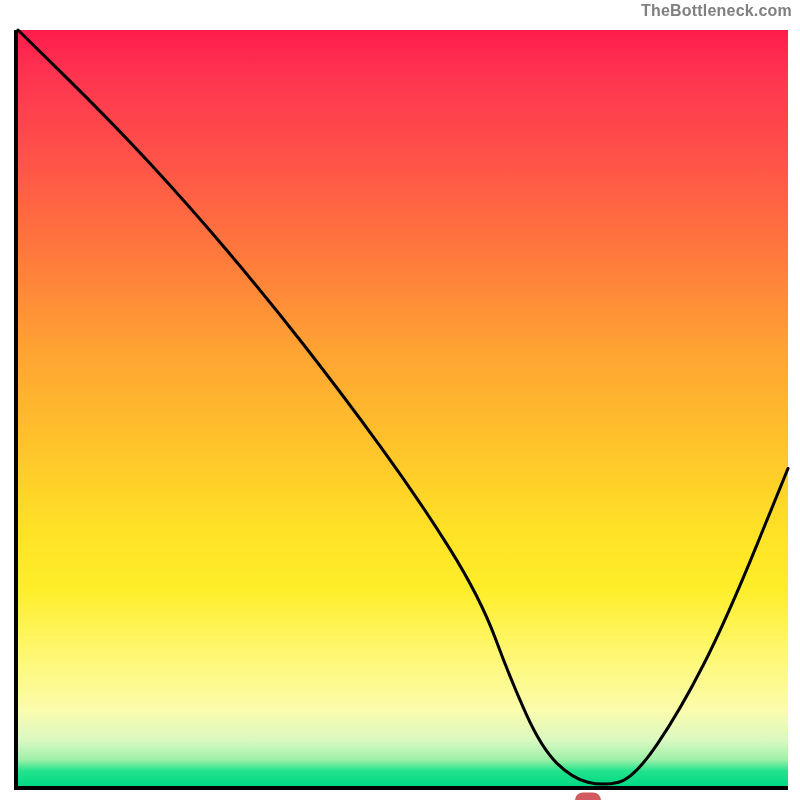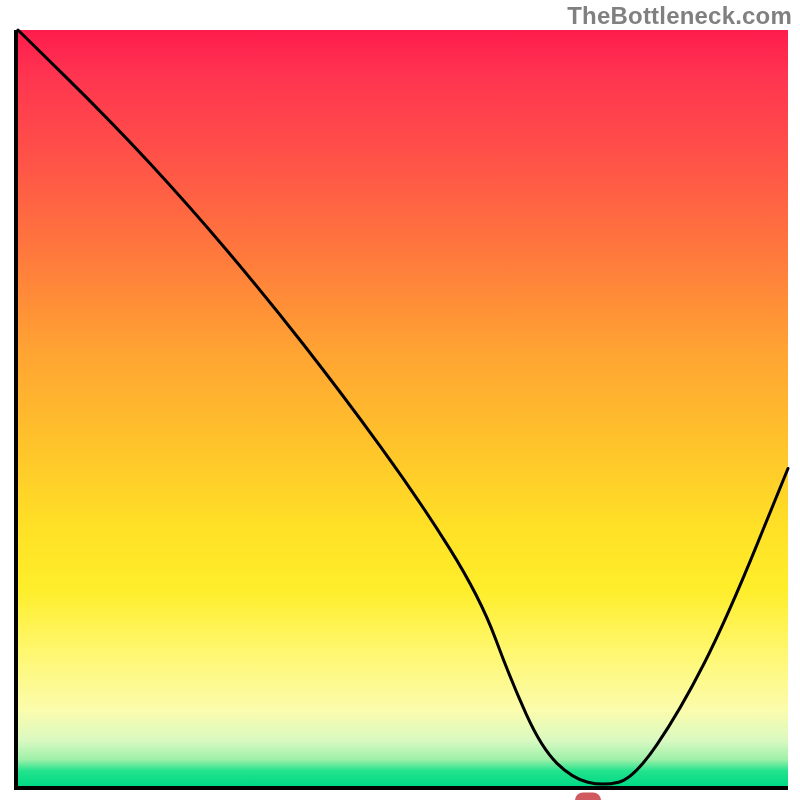--- a/index.html
+++ b/index.html
@@ -13,21 +13,21 @@
   }
   .chart-wrap {
     position: relative;
     width: 800px;
     height: 800px;
   }
   .watermark {
     position: absolute;
     top: 2px;
     right: 8px;
-    font-size: 24px;
+    font-size: 16px;
     font-weight: 600;
     color: #808080;
     letter-spacing: 0.2px;
     z-index: 10;
   }
   .plot {
     position: absolute;
     left: 14px;
     top: 30px;
     width: 770px;

